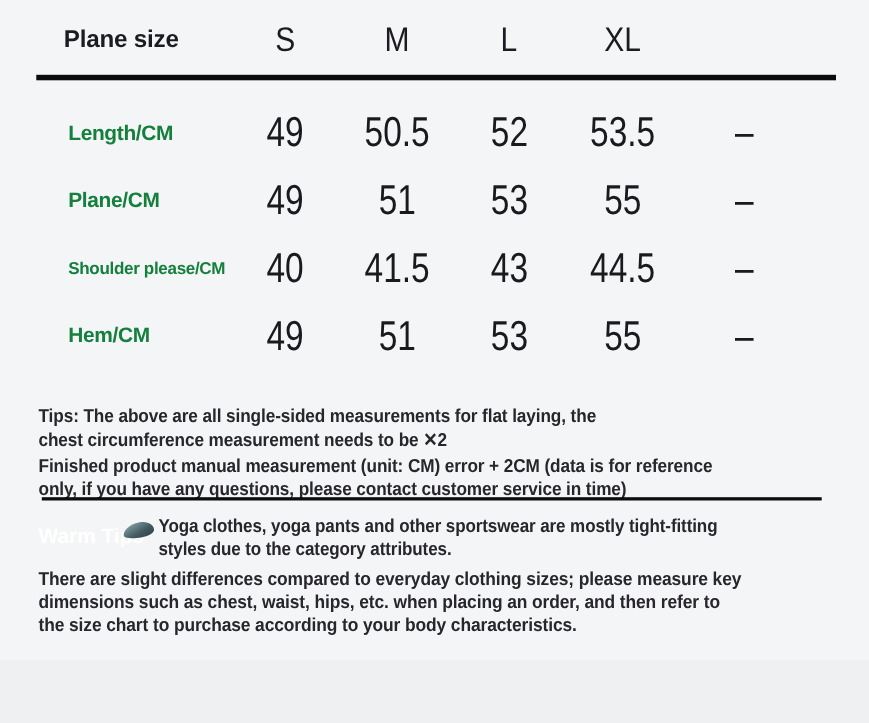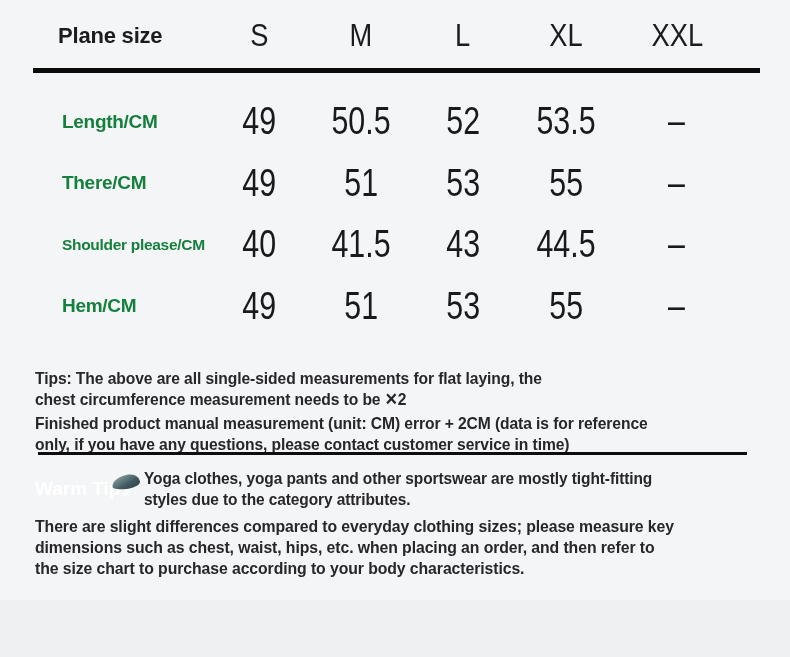--- a/index.html
+++ b/index.html
@@ -132,38 +132,37 @@
 <body>
 
 <div class="page">
 
   <div class="trow thead">
     <div class="corner-label">Plane size</div>
     <div class="size-cell"><span class="cond size-letter">S</span></div>
     <div class="size-cell"><span class="cond size-letter">M</span></div>
     <div class="size-cell"><span class="cond size-letter">L</span></div>
     <div class="size-cell"><span class="cond size-letter">XL</span></div>
-    <div class="size-cell"><span class="cond size-letter">XXL</span></div>
   </div>
 
   <div class="hline"></div>
 
   <div class="tbody">
 
     <div class="trow">
       <div class="row-label">Length/CM</div>
       <div class="num-cell"><span class="cond num">49</span></div>
       <div class="num-cell"><span class="cond num">50.5</span></div>
       <div class="num-cell"><span class="cond num">52</span></div>
       <div class="num-cell"><span class="cond num">53.5</span></div>
       <div class="num-cell"><span class="cond num">–</span></div>
     </div>
 
     <div class="trow">
-      <div class="row-label">There/CM</div>
+      <div class="row-label">Plane/CM</div>
       <div class="num-cell"><span class="cond num">49</span></div>
       <div class="num-cell"><span class="cond num">51</span></div>
       <div class="num-cell"><span class="cond num">53</span></div>
       <div class="num-cell"><span class="cond num">55</span></div>
       <div class="num-cell"><span class="cond num">–</span></div>
     </div>
 
     <div class="trow">
       <div class="row-label small">Shoulder please/CM</div>
       <div class="num-cell"><span class="cond num">40</span></div>

